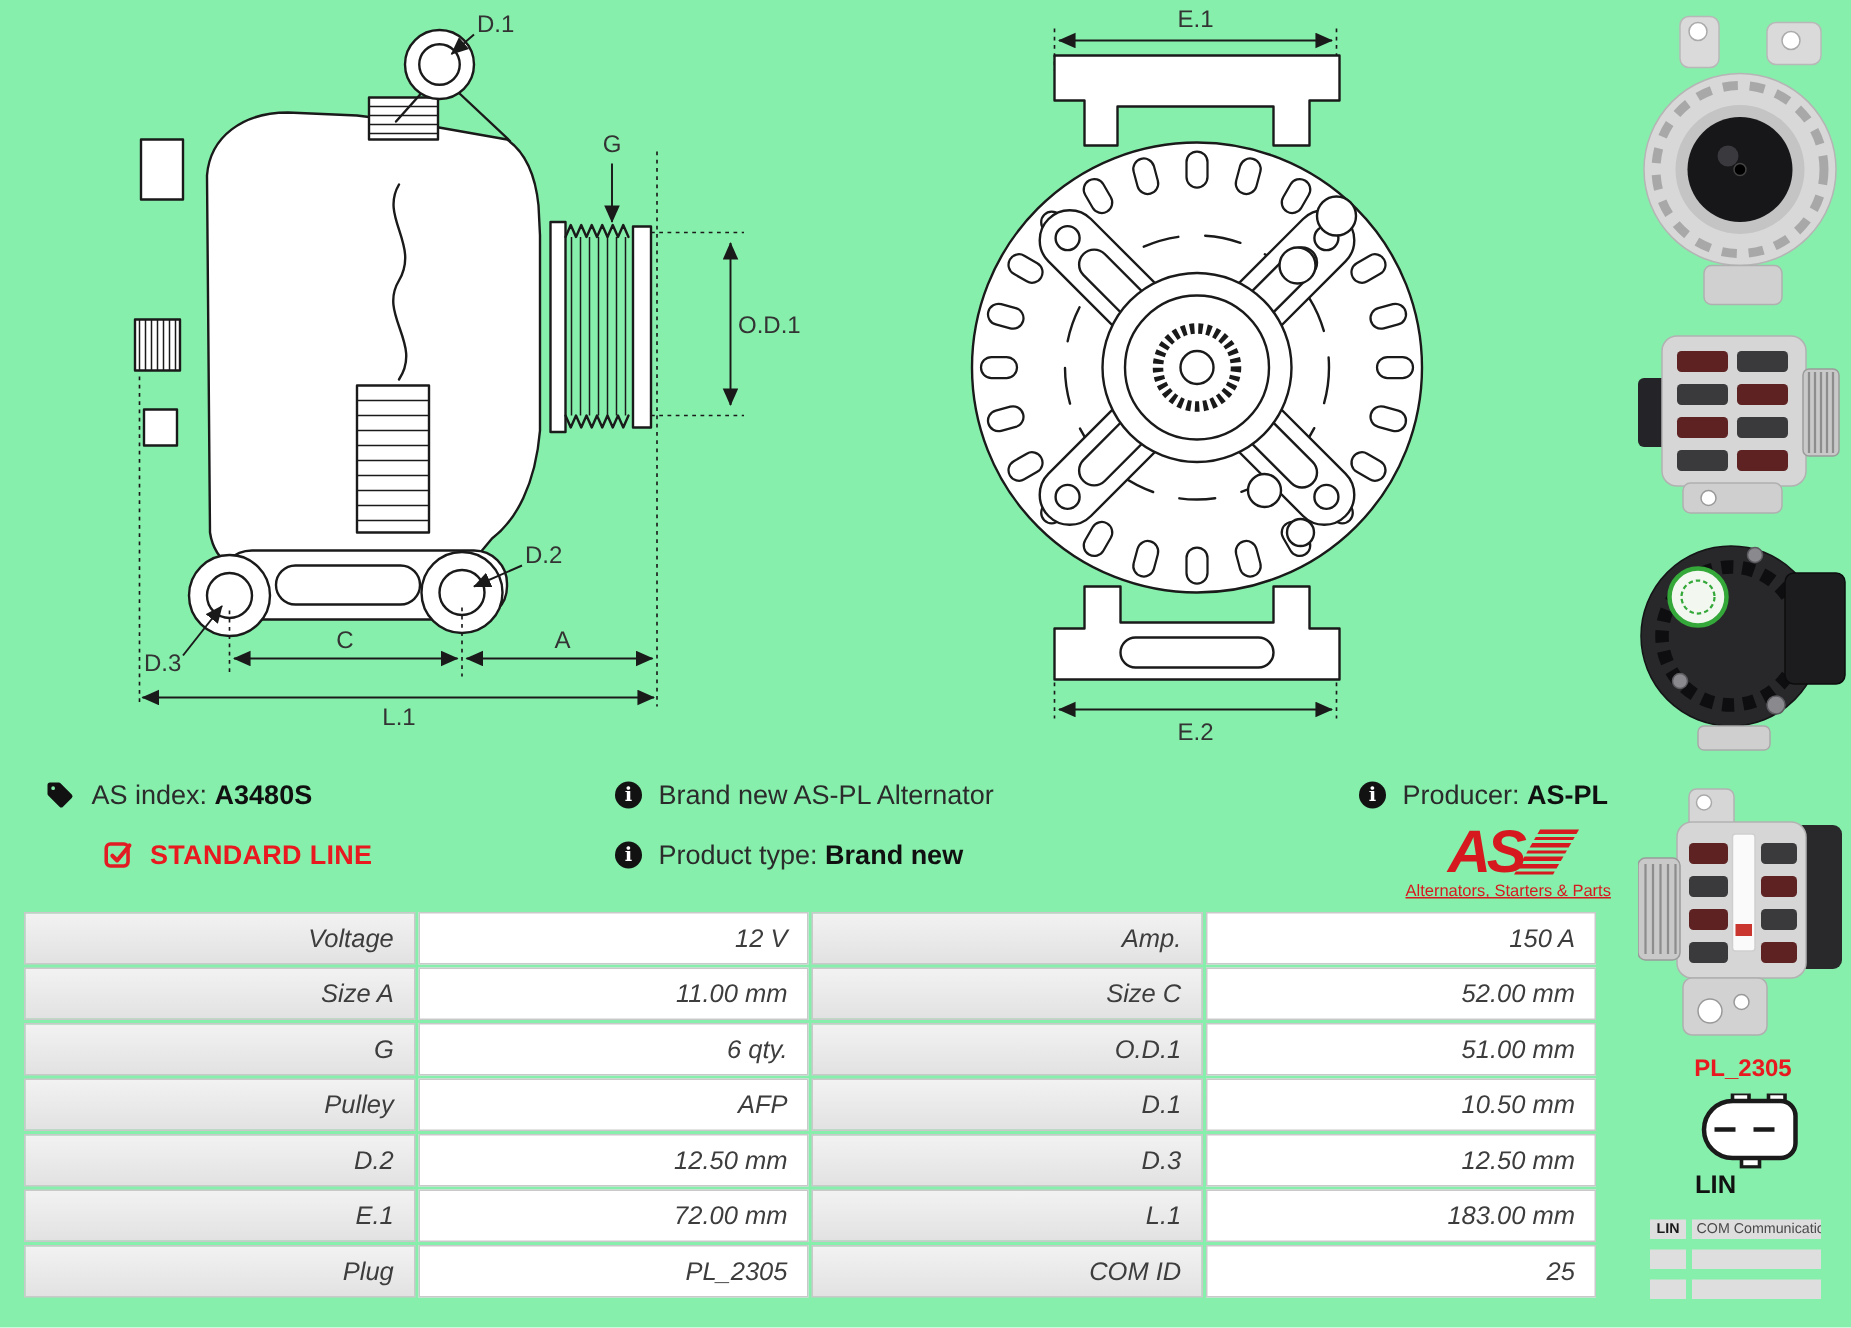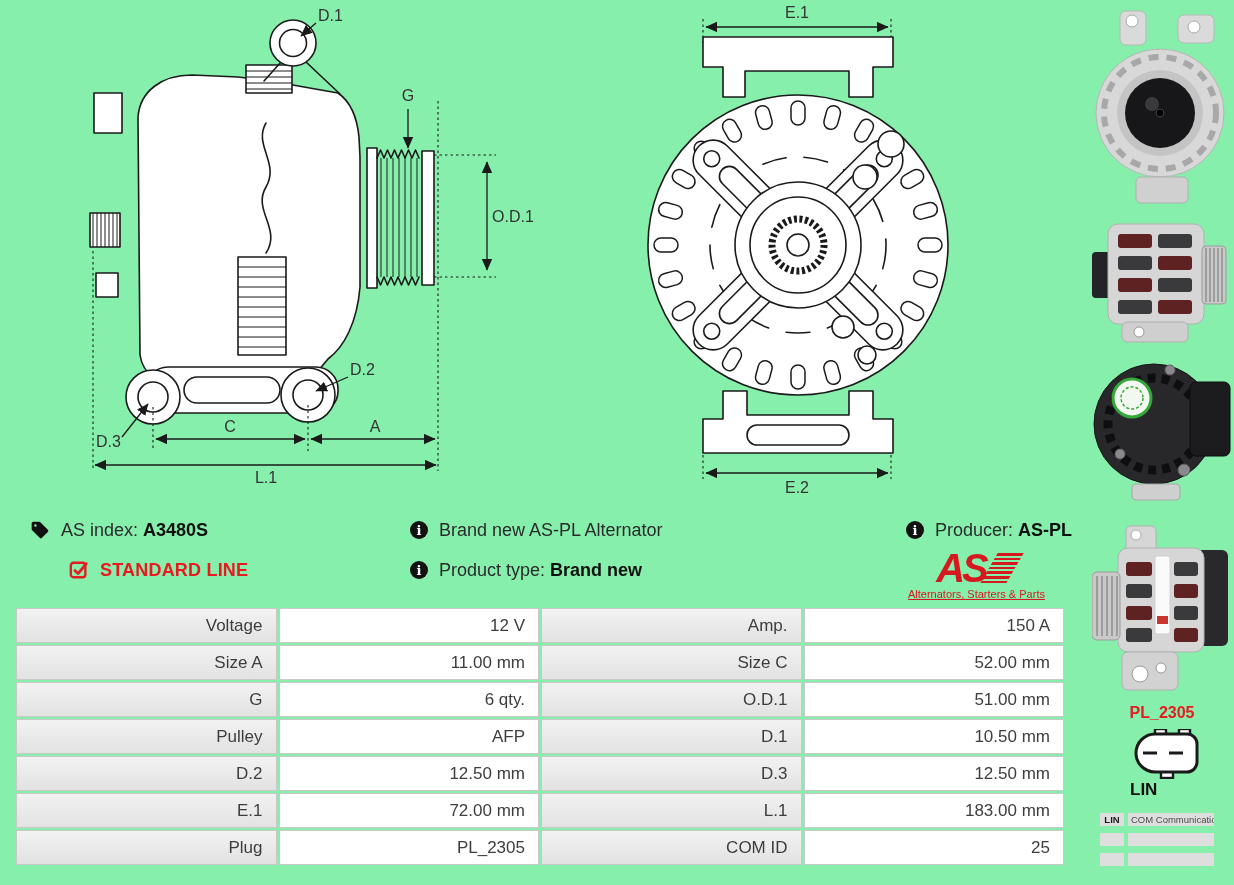--- a/index.html
+++ b/index.html
@@ -17,30 +17,30 @@
 
   
   .info-line{position:absolute;display:flex;align-items:center;gap:11px;height:26px;font-size:18px;color:#2b2b2b;white-space:nowrap;}
   .info-line b{color:#101010;}
   .red-line{color:#e8191f;font-weight:bold;letter-spacing:.2px;padding-left:39px;}
   .info-i{width:18px;height:18px;border-radius:50%;background:#121212;color:#fff;
           display:inline-flex;align-items:center;justify-content:center;
           font-size:13px;font-weight:bold;font-family:"DejaVu Serif",serif;flex:0 0 18px;}
 
   
-  .aspl-logo{position:absolute;left:908px;top:546px;width:135px;text-align:right;}
+  .aspl-logo{position:absolute;left:937px;top:546px;width:135px;text-align:right;}
   .logo-mark{display:flex;align-items:flex-end;justify-content:center;gap:3px;height:40px;}
   .logo-as{font-size:40px;line-height:36px;font-weight:900;font-style:italic;color:#d6191f;letter-spacing:-3px;}
   .logo-stripes{display:flex;flex-direction:column;gap:2px;transform:skewX(-30deg);margin-bottom:3px;}
   .logo-stripes i{display:block;width:26px;height:2.6px;background:#d6191f;}
   .logo-tagline{font-size:11px;color:#d6191f;margin-top:2px;white-space:nowrap;text-decoration:underline;}
 
   
   .spec-table{position:absolute;left:14px;top:606px;width:1052px;border-collapse:separate;border-spacing:2px;table-layout:fixed;}
-  .spec-table td{height:33px;border:1px solid #c9c9c9;font-size:17px;color:#3d3d3d;text-align:right;padding:0 13px;overflow:hidden;}
+  .spec-table td{height:33px;border:1px solid #c9c9c9;font-size:17px;color:#3d3d3d;text-align:right;padding:0 13px;overflow:hidden;font-style:italic;}
   .spec-table td.lbl{background:linear-gradient(#f2f2f2,#e2e2e2);}
   .spec-table td.val{background:#ffffff;}
 
   
   .photo{position:absolute;left:1092px;width:140px;}
 
   
   .plug-name{position:absolute;left:1090px;top:704px;width:144px;text-align:center;
              font-size:16px;font-weight:bold;color:#e8191f;}
   .plug-svg{position:absolute;left:1121px;top:729px;}

